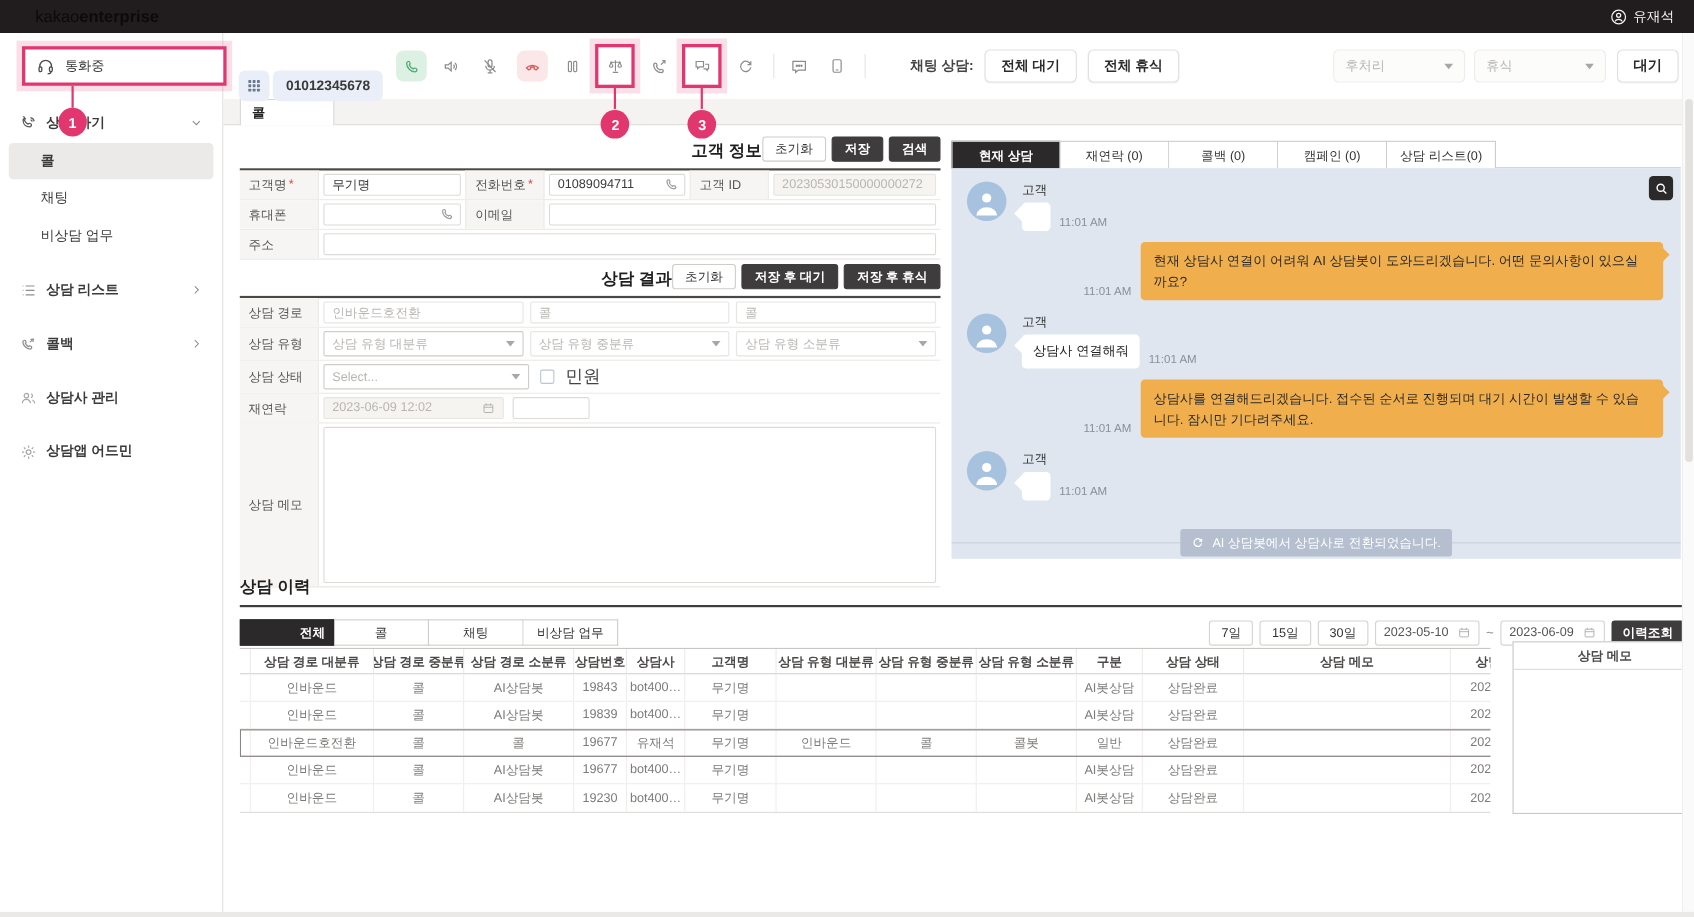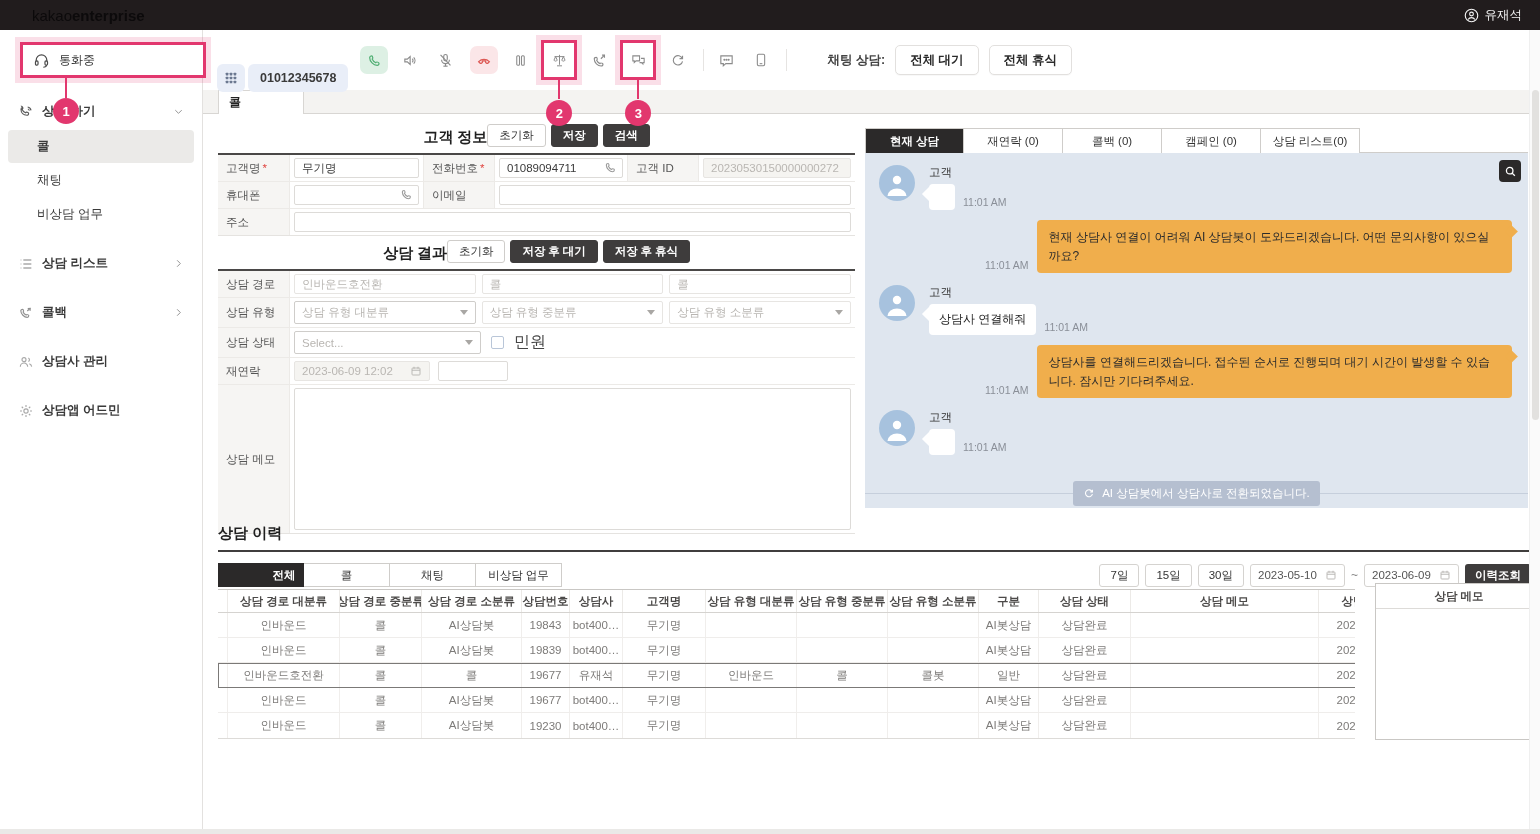--- a/index.html
+++ b/index.html
@@ -46,21 +46,21 @@
   .dselect { width:120px; height:30px; background:#fcfcfb; border:1px solid #efedeb; border-radius:5px; display:flex; align-items:center; justify-content:space-between; padding:0 10px; font-size:12px; color:#b8b5b2; }
   .tri { width:0; height:0; border-left:4px solid transparent; border-right:4px solid transparent; border-top:5px solid #a9a7a4; }
 
   
   .tabstrip { position:absolute; left:203px; top:90px; width:1337px; height:24px; background:#f4f3f1; border-bottom:1px solid #d8d6d3; }
   .mtab { position:absolute; left:15px; top:0; width:86px; height:24px; background:#fff; border:1px solid #d8d6d3; border-bottom:none; font-size:12px; font-weight:700; color:#222; display:flex; align-items:center; padding-left:10px; }
 
   
   .content { position:absolute; left:203px; top:114px; width:1337px; height:715px; background:#fff; }
 
-  .sechead { display:flex; align-items:flex-end; justify-content:center;font-family:Liberation Serif, serif; }
+  .sechead { display:flex; align-items:flex-end; justify-content:flex-end; }
   .sectitle { font-size:15px; font-weight:700; color:#1f1f1f; }
   .headbtns { display:flex; gap:5px; }
   .obtn { height:23px; padding:0 11px; background:#fff; border:1px solid #cfcdca; border-radius:3px; font-size:11.5px; color:#333; display:flex; align-items:center; }
   .dbtn { height:23px; padding:0 11px; background:#3e3c3c; border:1px solid #3e3c3c; border-radius:3px; font-size:11.5px; font-weight:700; color:#fff; display:flex; align-items:center; }
 
   .customer { position:absolute; left:15px; top:10px; width:637px; }
   .ftable { margin-top:6px; border-top:2px solid #4a4847; border-bottom:1px solid #e5e3e0; }
   .frow { display:flex; align-items:stretch; border-bottom:1px solid #eceae7; }
   .frow:last-child { border-bottom:none; }
   .flabel { width:72px; flex:none; background:#f6f5f3; border-right:1px solid #eceae7; font-size:11.5px; color:#555; display:flex; align-items:center; padding:0 8px; gap:2px; }
@@ -352,20 +352,31 @@
           <line x1="10" y1="17.5" x2="14" y2="17.5"></line>
         </svg>
     </div>
 
     <div class="tsep"></div>
 
     <div class="chatlabel">채팅 상담:</div>
     <div class="wbtn">전체 대기</div>
     <div class="wbtn">전체 휴식</div>
 
+    <div class="tright">
+      <div class="dselect">
+        <span>후처리</span>
+        <span class="tri"></span>
+      </div>
+      <div class="dselect">
+        <span>휴식</span>
+        <span class="tri"></span>
+      </div>
+      <div class="wbtn" style="margin-left:2px; font-size:13px;">대기</div>
+    </div>
   </div>
 
   <div class="tabstrip">
     <div class="mtab">콜</div>
   </div>
 
   <div class="content">
 
     <div class="customer">
       <div class="sechead">
@@ -487,21 +498,21 @@
               </div>
             <span style="width:13px; height:13px; border:1px solid #b9c6d8; border-radius:2px; background:#fff; display:inline-block;"></span>
             <span style="font-size:16px; color:#444;font-family:Liberation Serif, serif;">민원</span>
           </div>
         </div>
         <div class="frow">
           <div class="flabel">
               <span>재연락</span>
             </div>
           <div class="fcell" style="flex:1; gap:8px;">
-            <div class="inp dis" style="width:136px; justify-content:space-between;">
+            <div class="inp dis" style="width:164px; justify-content:space-between;">
                 <span>2023-06-09 12:02</span>
               <span>
                   <svg width="12" height="12" viewBox="0 0 24 24" fill="none" stroke="#b5b3b0" stroke-width="1.8">
                     <rect x="4" y="6" width="16" height="14" rx="1.5"></rect>
                     <line x1="8" y1="3.5" x2="8" y2="7.5"></line>
                     <line x1="16" y1="3.5" x2="16" y2="7.5"></line>
                     <line x1="4" y1="10.5" x2="20" y2="10.5"></line>
                   </svg>
                 </span>
             </div>

